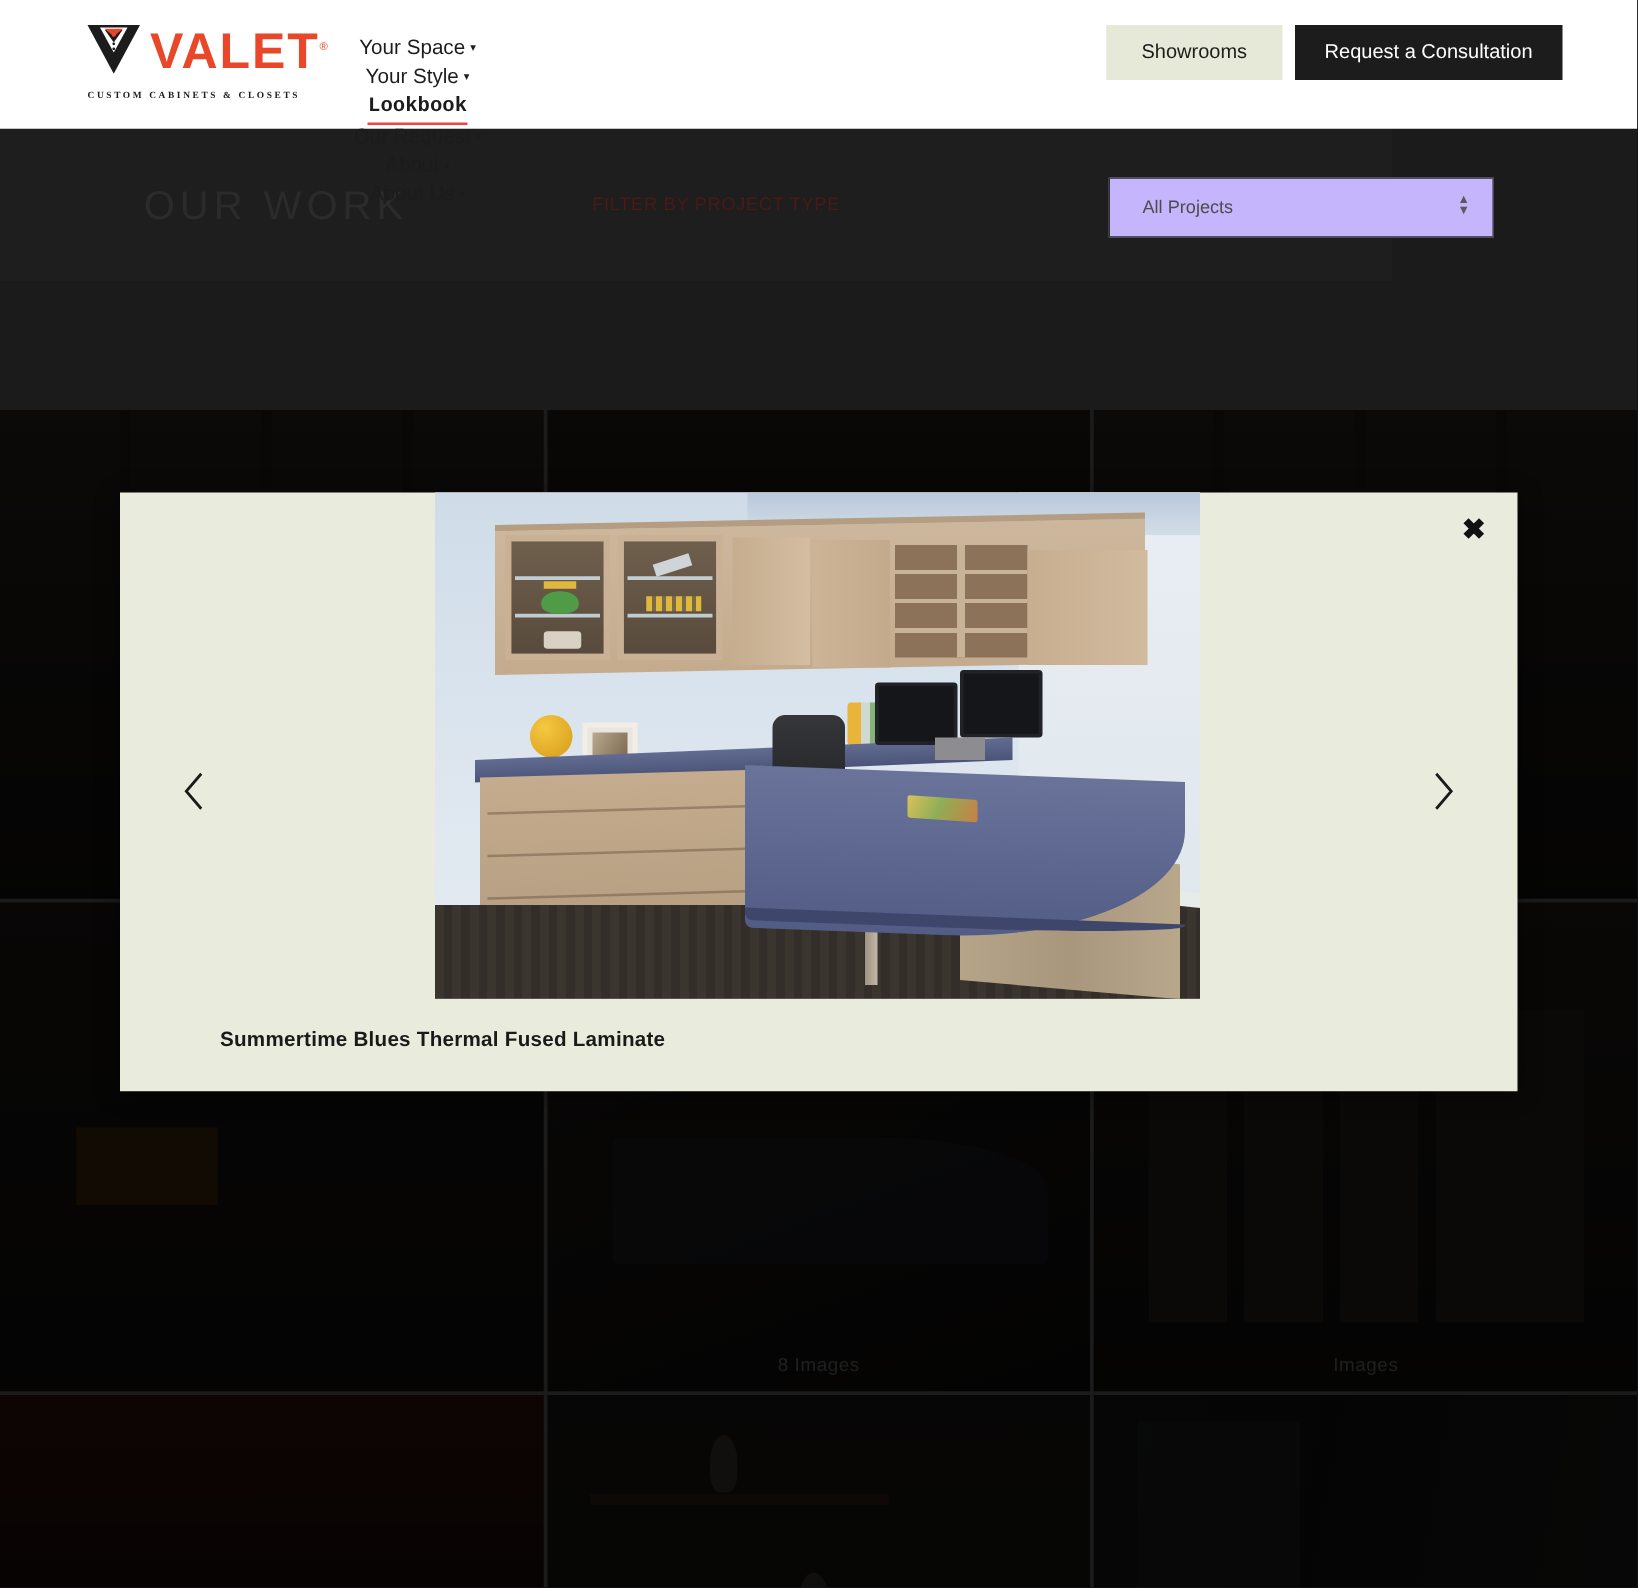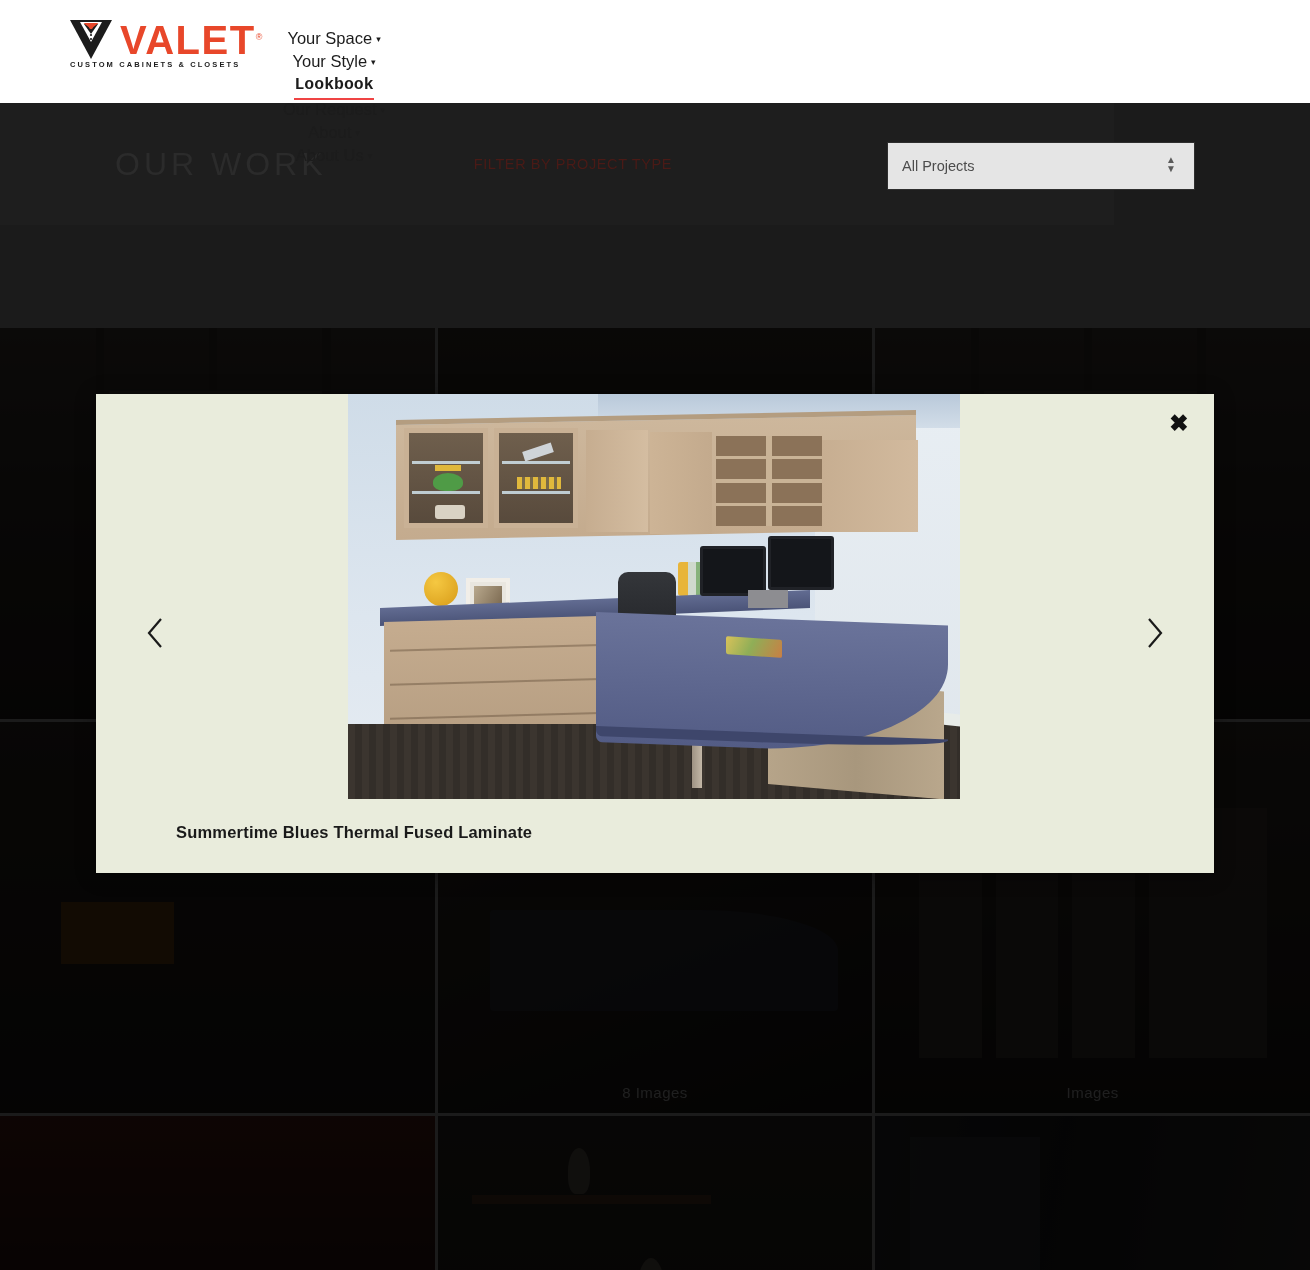--- a/index.html
+++ b/index.html
@@ -67,23 +67,24 @@
     font-size: 9px;
     vertical-align: super;
     color: #e8472a;
     font-weight: normal;
   }
   .logo-tagline {
     font-size: 7.5px;
     letter-spacing: 2.1px;
     color: #1c1c1c;
     font-weight: bold;
-    margin-top: 0;
+    margin-top: 11px;
     margin-left: 2px;
     white-space: nowrap;
+    font-family: Liberation Serif, serif;
   }
 
   .main-nav {
     position: absolute;
     left: 283px;
     top: 29px;
     display: flex;
     align-items: center;
     gap: 0px;
     flex-direction: column;
@@ -173,25 +174,25 @@
     color: #4a1a16;
     font-weight: normal;
     white-space: nowrap;
   }
   .filter-select {
     position: absolute;
     left: 887px;
     top: 39px;
     width: 308px;
     height: 48px;
-    background: #e5e5e5;
+    background: #c4b5fd;
     border: 1px solid #2e2e2e;
     color: #4c4c4c;
     font-size: 14.5px;
-    padding: 0 14px;
+    padding: 0 26px;
     display: flex;
     align-items: center;
     cursor: pointer;
     font-family: "Liberation Sans", sans-serif;
   }
   .filter-select .spin {
     position: absolute;
     right: 18px;
     top: 12px;
     display: flex;
@@ -559,20 +560,24 @@
         <span>Our Request</span><span class="caret">▾</span>
       </span>
       <span class="nav-item">
         <span>About</span><span class="caret">▾</span>
       </span>
       <span class="nav-item">
         <span>About Us</span><span class="caret">▾</span>
       </span>
     </nav>
 
+    <div class="header-actions">
+      <button class="btn-showrooms">Showrooms</button>
+      <button class="btn-consult">Request a Consultation</button>
+    </div>
   </div>
 
   <div class="work-section">
 
     <div class="work-bar">
       <div class="work-title">OUR WORK</div>
       <div class="filter-label">FILTER BY PROJECT TYPE</div>
       <div class="filter-select">
         <span>All Projects</span>
         <span class="spin">

